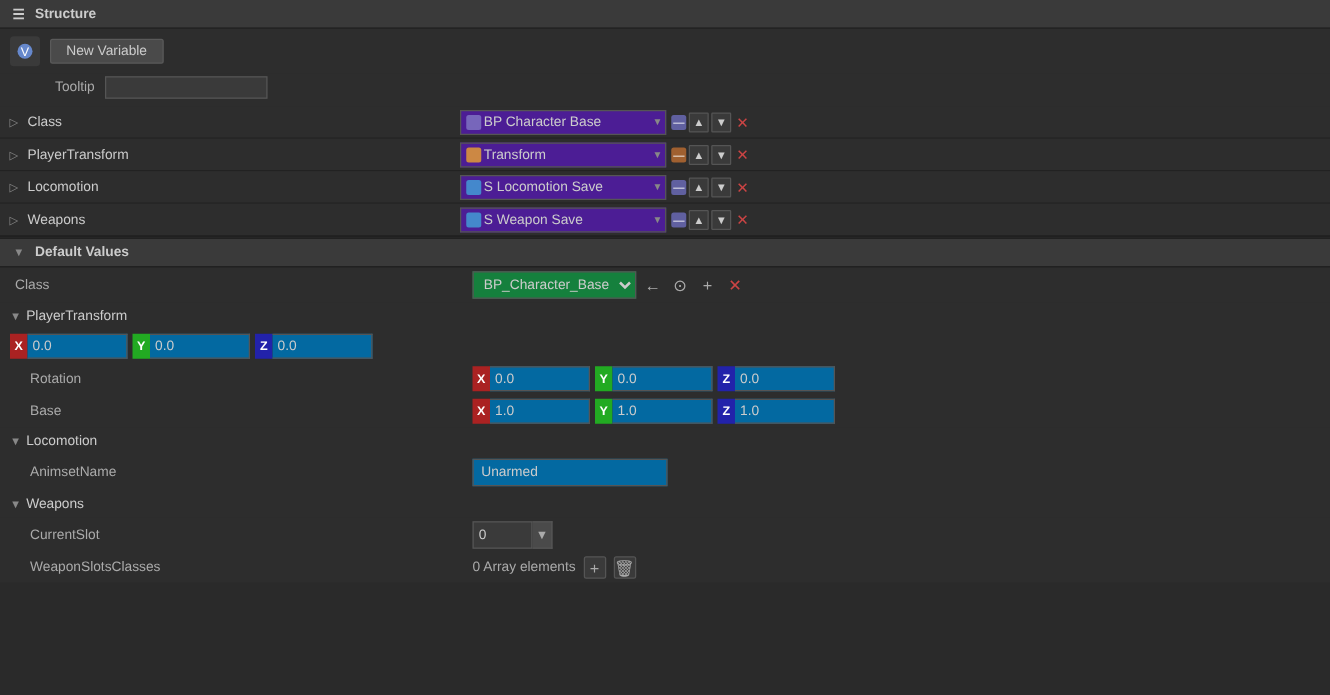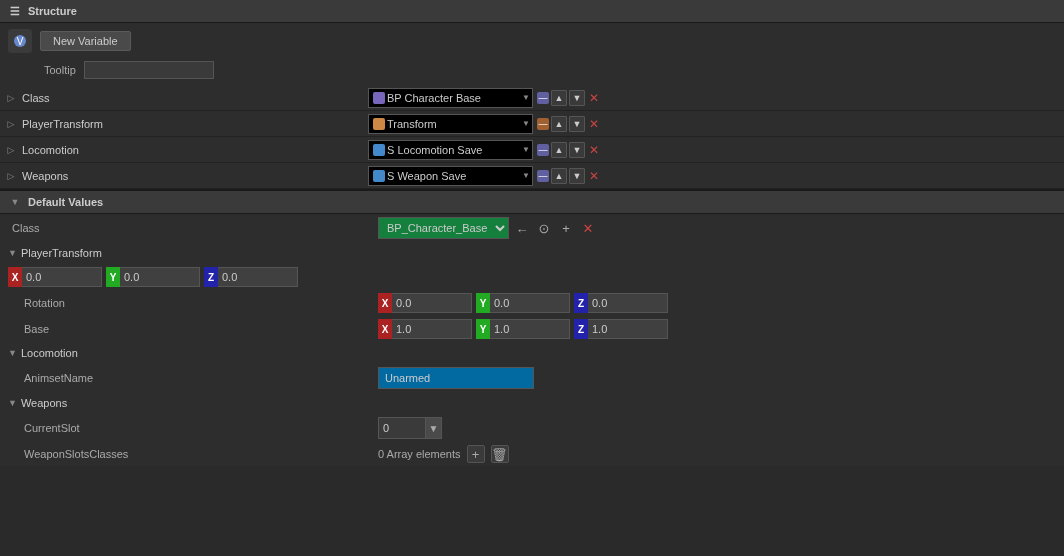--- a/index.html
+++ b/index.html
@@ -280,21 +280,21 @@
       flex-shrink: 0;
     }
 
     .xyz-label.x { background: #aa2222; }
     .xyz-label.y { background: #22aa22; }
     .xyz-label.z { background: #2222aa; }
 
     .xyz-input {
       width: 80px;
       height: 20px;
-      background: #404040;
+      background: #0369a1;
       border: 1px solid #555;
       border-left: none;
       color: #ccc;
       font-size: 11px;
       padding: 0 4px;
     }
 
     .text-input {
       height: 22px;
       background: #0369a1;
@@ -355,21 +355,21 @@
       align-items: center;
       justify-content: center;
       cursor: pointer;
       font-size: 13px;
       border-radius: 2px;
     }
 
     .select-wrapper {
       display: flex;
       align-items: center;
-      background: #000000;
+      background: #4c1d95;
       border: 1px solid #555;
       height: 20px;
       padding: 0 2px 0 4px;
       gap: 2px;
       cursor: pointer;
       min-width: 165px;
     }
 
     .select-text {
       flex: 1;

